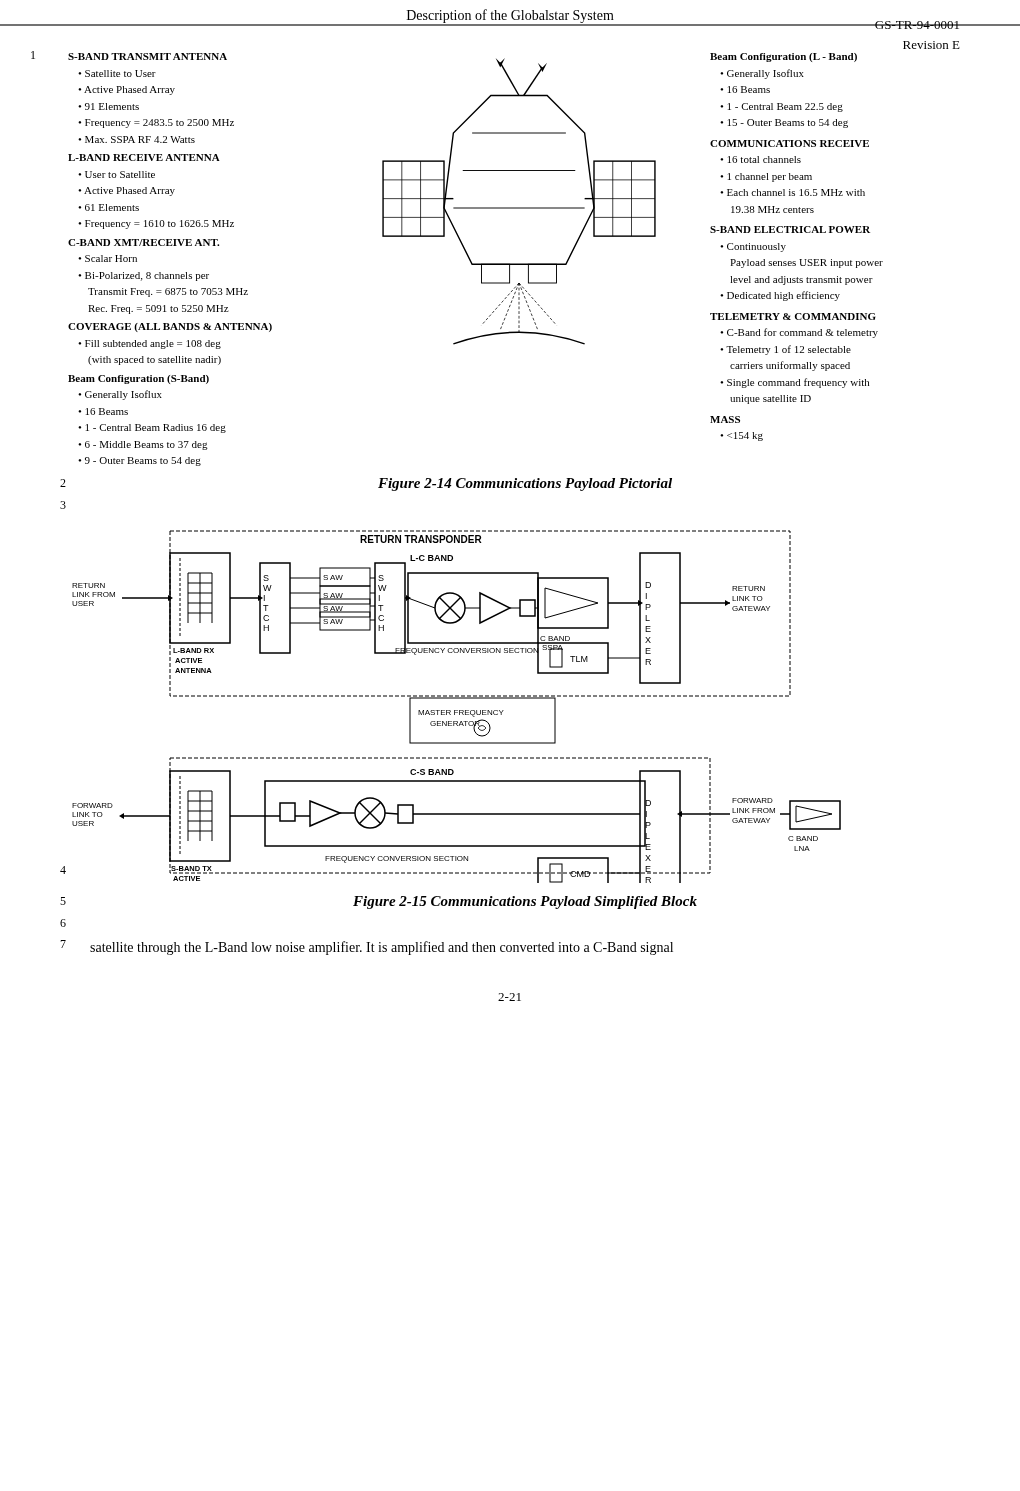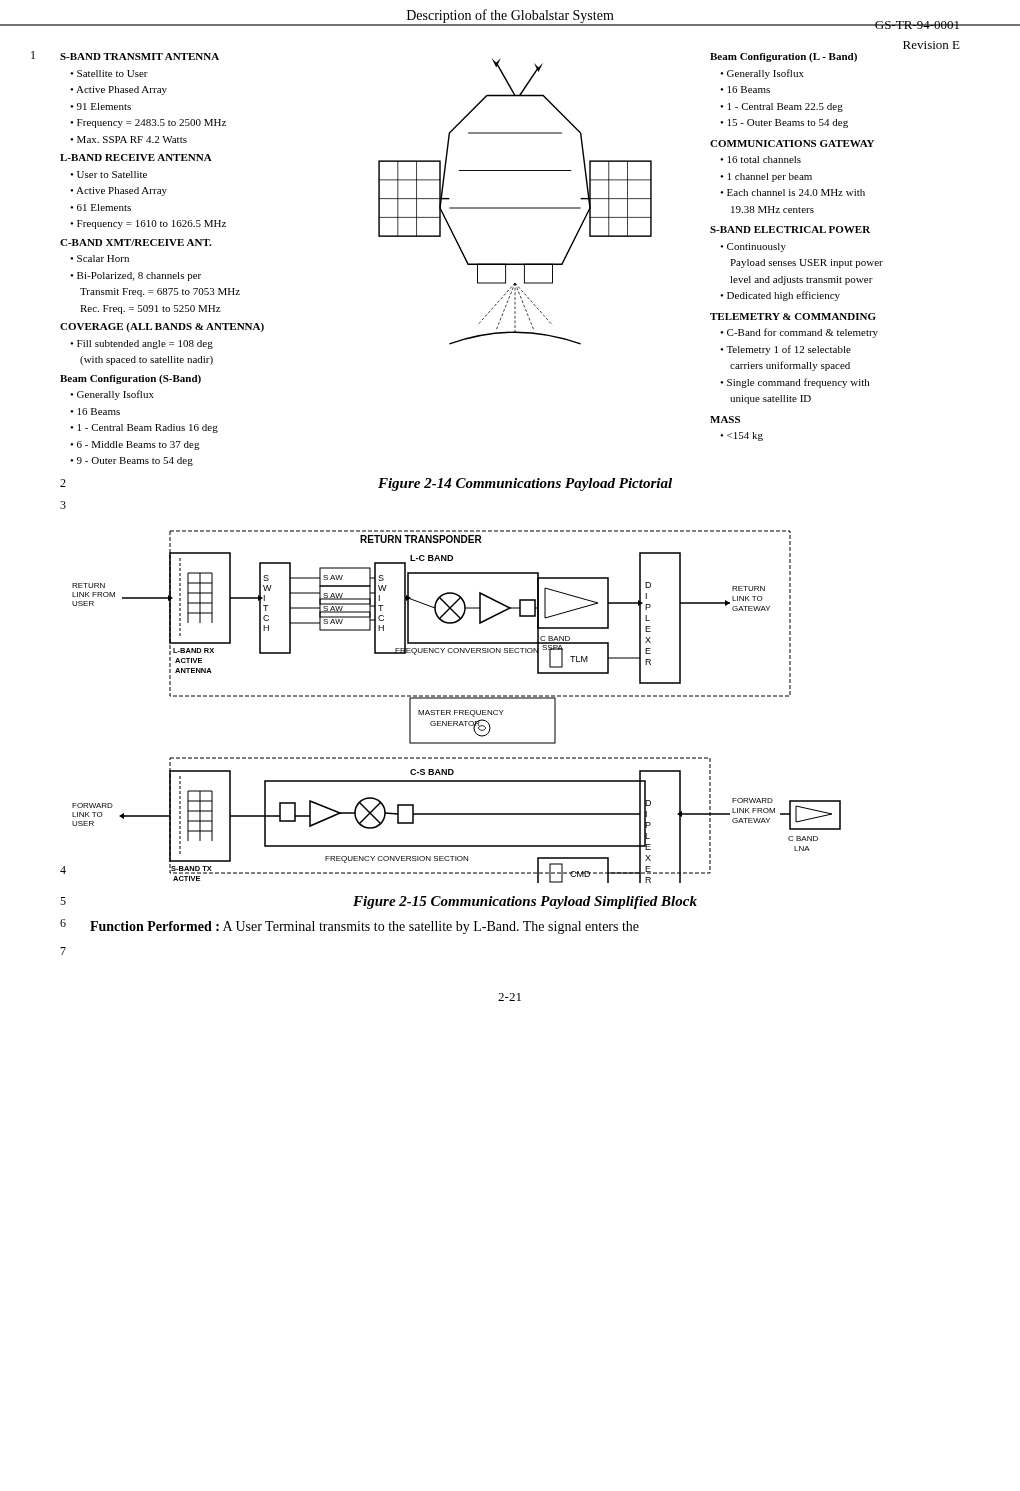--- a/index.html
+++ b/index.html
@@ -31,20 +31,21 @@
 
     .main-content {
       padding: 10px 60px;
     }
 
     .left-specs {
       width: 260px;
       font-size: 11px;
       line-height: 1.5;
       flex-shrink: 0;
+      margin-left: 8px;
     }
     .left-specs .section-title {
       font-weight: bold;
       font-size: 11px;
     }
     .left-specs .bullet {
       padding-left: 10px;
     }
     .left-specs .sub-bullet {
       padding-left: 20px;
@@ -184,24 +185,24 @@
         <path d="M 80,305 Q 150,280 220,305" fill="none" stroke="#000" stroke-width="1.5"></path>
       </svg>
     </div>
 
     <div class="right-specs">
       <div class="section-title">Beam Configuration (L - Band)</div>
       <div class="bullet">• Generally Isoflux</div>
       <div class="bullet">• 16 Beams</div>
       <div class="bullet">• 1 - Central Beam 22.5 deg</div>
       <div class="bullet">• 15 - Outer Beams to 54 deg</div>
-      <div class="section-title" style="margin-top:4px;">COMMUNICATIONS GATEWAY</div>
+      <div class="section-title" style="margin-top:4px;">COMMUNICATIONS RECEIVE</div>
       <div class="bullet">• 16 total channels</div>
       <div class="bullet">• 1 channel per beam</div>
-      <div class="bullet">• Each channel is 24.0 MHz with</div>
+      <div class="bullet">• Each channel is 16.5 MHz with</div>
       <div class="sub-bullet">19.38 MHz centers</div>
       <div class="section-title" style="margin-top:4px;">S-BAND ELECTRICAL POWER</div>
       <div class="bullet">• Continuously</div>
       <div class="sub-bullet">Payload senses USER input power</div>
       <div class="sub-bullet">level and  adjusts transmit power</div>
       <div class="bullet">• Dedicated high efficiency</div>
       <div class="section-title" style="margin-top:4px;">TELEMETRY &amp; COMMANDING</div>
       <div class="bullet">• C-Band for command &amp; telemetry</div>
       <div class="bullet">• Telemetry 1 of 12 selectable</div>
       <div class="sub-bullet">carriers uniformally spaced</div>
@@ -434,24 +435,22 @@
     <div style="position:absolute; left:0; bottom:5px; font-size:12px;">4</div>
   </div>
 
   <div style="display:flex; align-items:center; margin:6px 0;">
     <div style="min-width:30px; font-size:12px;">5</div>
     <div class="figure-label" style="flex:1; margin:0;">Figure 2-15 Communications Payload Simplified Block</div>
   </div>
 
   <div style="display:flex; margin:6px 0;">
     <div style="min-width:30px; font-size:12px;">6</div>
-    <div style="font-size:14px; line-height:1.6;">
-      <strong>Function Performed :</strong><span>  A User Terminal transmits to the satellite by L-Band.  The signal enters the</span>
-    </div>
   </div>
 
   <div style="display:flex; margin:6px 0;">
     <div style="min-width:30px; font-size:12px;">7</div>
+    <div style="font-size:14px; line-height:1.6;">satellite through the L-Band low noise amplifier.  It is amplified and then converted into a C-Band signal</div>
   </div>
 
   <div class="page-number" style="margin-top:30px;">2-21</div>
 
 </div>
 
 </body></html>

